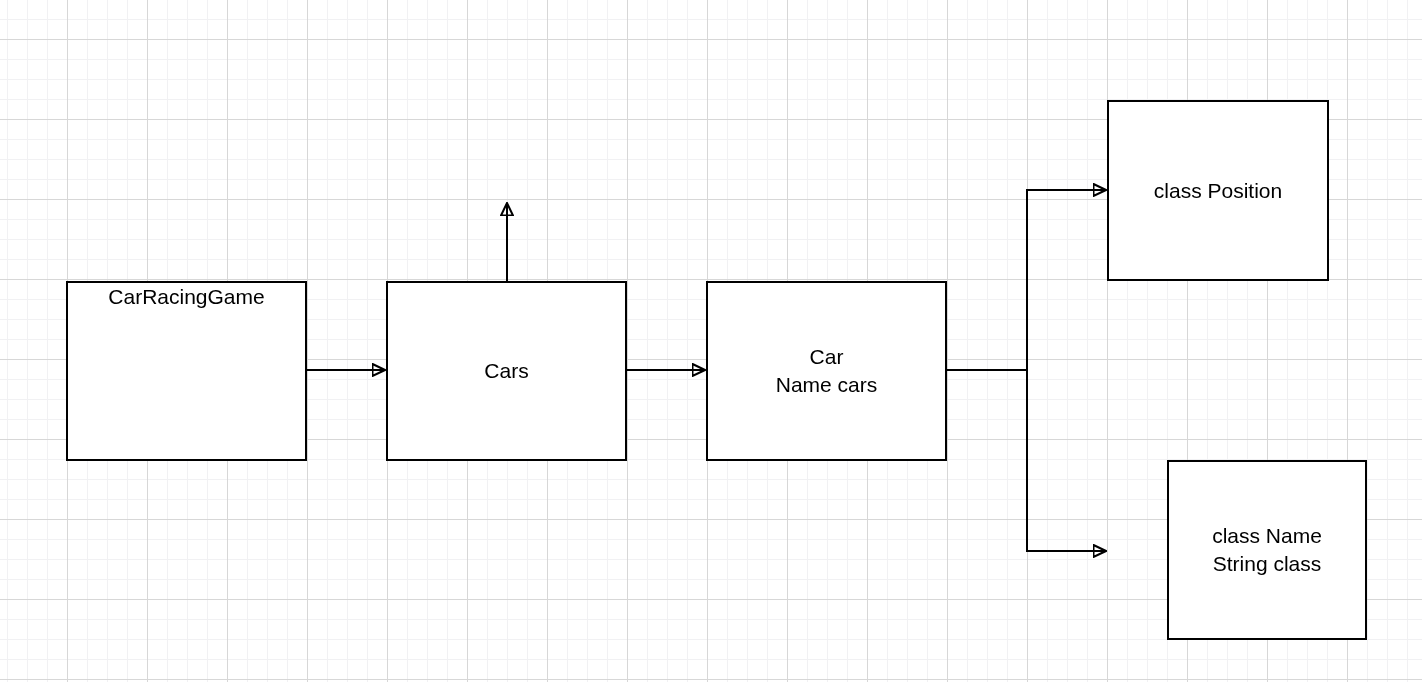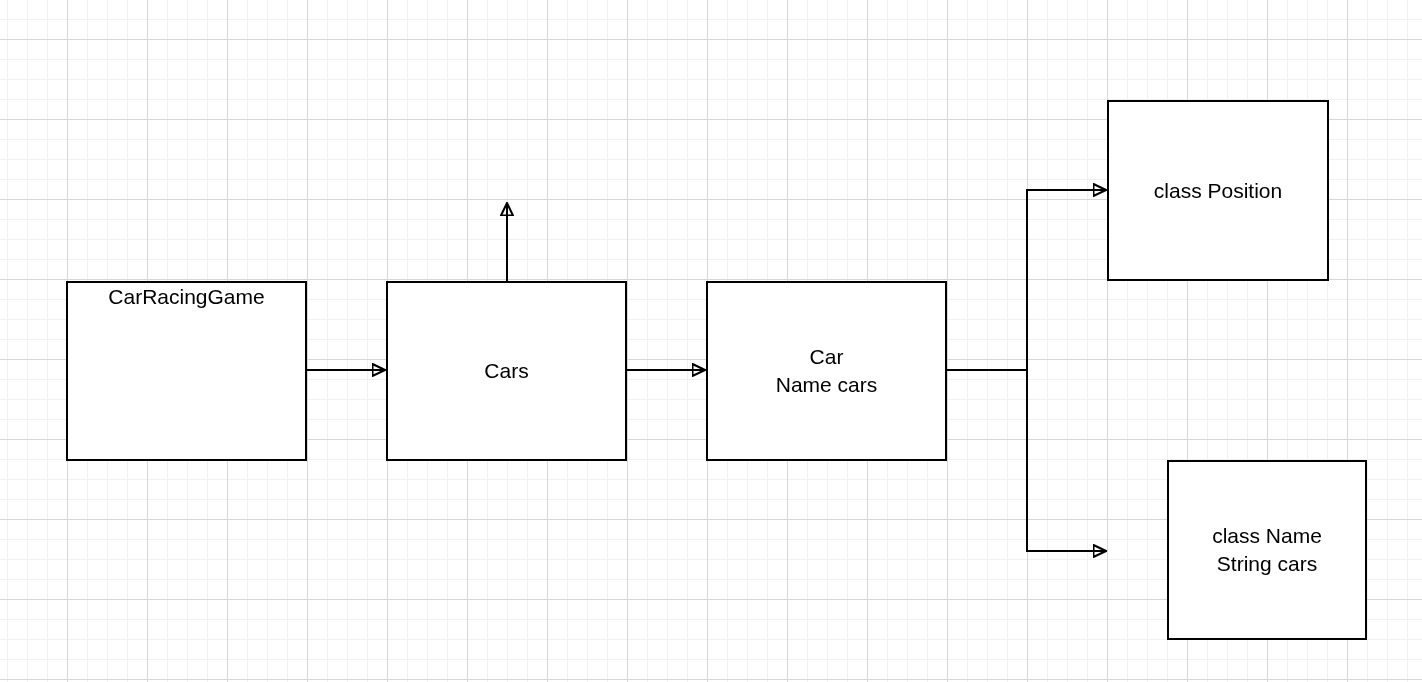--- a/index.html
+++ b/index.html
@@ -102,16 +102,16 @@
     <div class="label-line">Car</div>
     <div class="label-line">Name cars</div>
   </div>
 
   <div class="node" style="left:1107px; top:100px; width:222px; height:181px;">
     <div class="label-line">class Position</div>
   </div>
 
   <div class="node" style="left:1148px; top:460px; width:200px; height:180px;margin-left:19px;">
     <div class="label-line">class Name</div>
-    <div class="label-line">String cars</div>
+    <div class="label-line">String class</div>
   </div>
 
 </div>
 
 </body></html>

